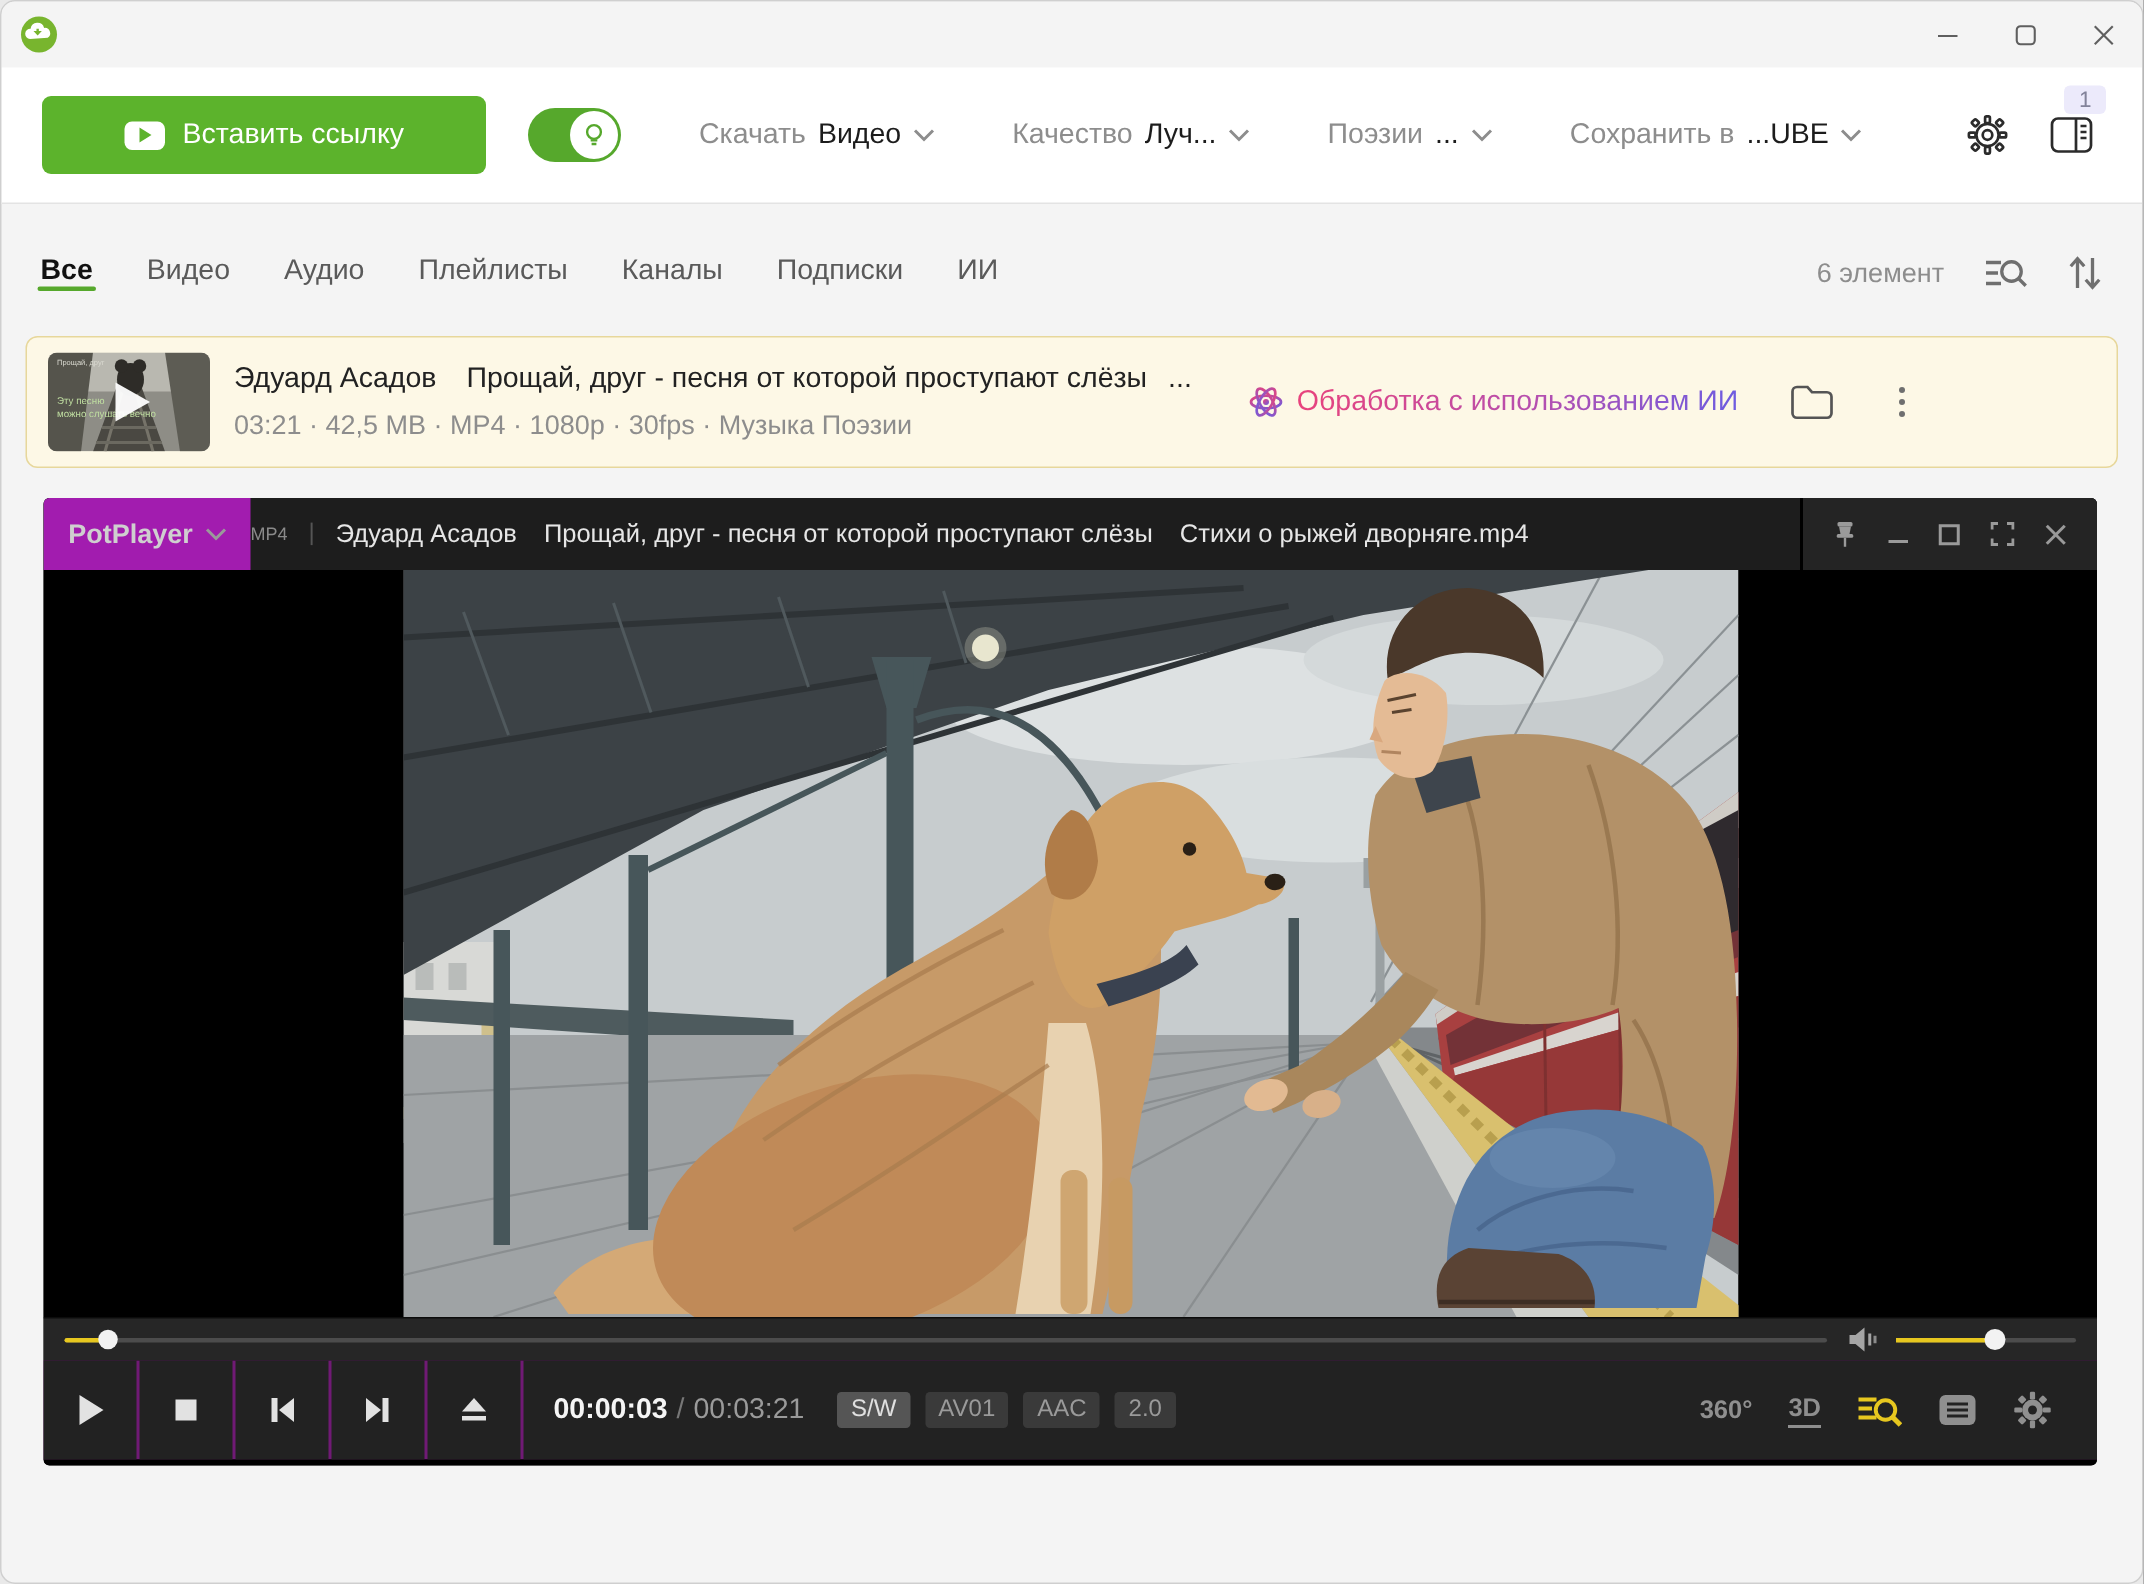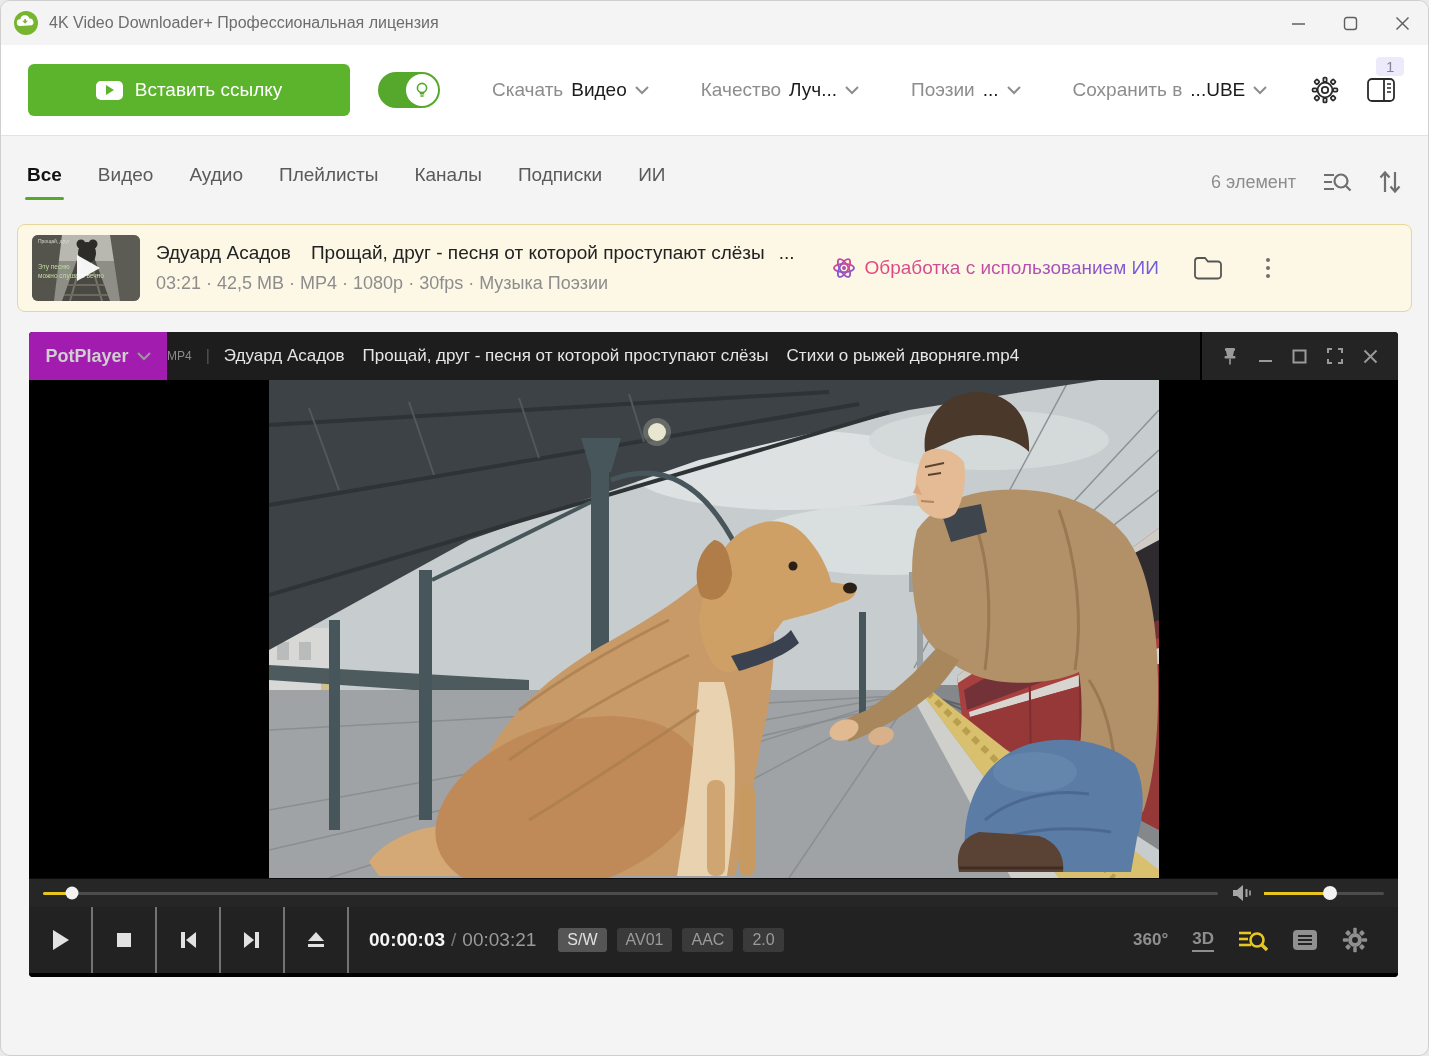--- a/index.html
+++ b/index.html
@@ -14,40 +14,40 @@
   .titlebar .title { margin-left:10px; font-size:16px; color:#6d6d6d; }
   .win-controls { margin-left:auto; display:flex; height:100%; }
   .win-btn { width:52px; height:100%; display:flex; align-items:center; justify-content:center; }
   .win-btn svg { stroke:#5f5f5f; }
   
   .menubar { height:48px; display:flex; align-items:center; gap:42px; padding-left:18px; background:#fbfbfb; }
   .menu-item { font-size:18px; color:#1c1c1c; cursor:default; }
   
   .toolbar { height:91px; background:#ffffff; border-bottom:1px solid #e3e3e3; display:flex; align-items:center; }
   .paste-btn {
-    margin-left:27px; width:322px; height:52px; background:#5cb32c; border:none; border-radius:6px;
+    margin-left:27px; width:296px; height:52px; background:#5cb32c; border:none; border-radius:6px;
     color:#fff; font-size:19px; font-family:inherit; display:flex; align-items:center; justify-content:center; gap:12px; cursor:pointer;
   }
   .yt-icon { width:27px; height:19px; background:#ffffff; border-radius:5px; display:flex; align-items:center; justify-content:center; }
   .yt-icon .tri { width:0; height:0; border-left:8px solid #5cb32c; border-top:5px solid transparent; border-bottom:5px solid transparent; margin-left:2px; }
   .toggle { margin-left:28px; width:62px; height:36px; background:#56a82c; border-radius:18px; position:relative; cursor:pointer; flex:0 0 auto; }
   .toggle .knob { position:absolute; right:2px; top:2px; width:32px; height:32px; background:#fff; border-radius:50%; display:flex; align-items:center; justify-content:center; }
   .dd { display:flex; align-items:center; gap:8px; cursor:pointer; }
   .dd .lab { font-size:19px; color:#8d8d8d; }
   .dd .val { font-size:19px; color:#1c1c1c; }
   .chev { width:14px; height:9px; }
   .chev polyline { fill:none; stroke:#8d8d8d; stroke-width:2; }
   .tb-gap { margin-left:52px; }
   .gear-btn { margin-left:auto; width:34px; height:34px; display:flex; align-items:center; justify-content:center; cursor:pointer; }
   .panel-btn { position:relative; margin:0 30px 0 22px; width:34px; height:34px; display:flex; align-items:center; justify-content:center; cursor:pointer; }
   .panel-badge { position:absolute; top:-16px; left:12px; background:#eceafb; color:#83839a; font-size:15px; border-radius:4px; padding:1px 10px; }
   
   .tabsrow { height:72px; margin-top:10px; display:flex; align-items:center; padding:0 26px 0 26px; }
   .tabs { display:flex; gap:36px; align-items:center; }
-  .tab { font-size:19px; color:#5a5a5a; padding-bottom:14px; position:relative; cursor:pointer; }
+  .tab { font-size:19px; color:#5a5a5a; padding-bottom:2px; position:relative; cursor:pointer; }
   .tab.active { color:#111; font-weight:bold; }
   .tab.active::after { content:""; position:absolute; left:-2px; right:-2px; bottom:0; height:3px; background:#56a82c; border-radius:2px; }
   .tabs-right { margin-left:auto; display:flex; align-items:center; gap:26px; }
   .items-count { font-size:18px; color:#8d8d8d; }
   
   .card {
     margin:6px 16px 0 16px; height:88px; background:#fdf8e6; border:1px solid #e7d79b; border-radius:8px;
     display:flex; align-items:center; padding:0 18px 0 14px;
   }
   .thumb { width:108px; height:66px; border-radius:6px; overflow:hidden; position:relative; flex:0 0 auto; cursor:pointer; }
@@ -81,21 +81,21 @@
   
   .pseek { height:29px; background:#262626; border-top:1px solid #0c0c0c; display:flex; align-items:center; padding:0 14px; gap:14px; }
   .seek-track { flex:1; height:3px; background:#4c4c4c; border-radius:2px; position:relative; cursor:pointer; }
   .seek-progress { position:absolute; left:0; top:0; height:3px; background:#e7c71f; border-radius:2px; }
   .seek-handle { position:absolute; top:50%; transform:translate(-50%,-50%); width:13px; height:13px; border-radius:50%; background:#f2f2f2; }
   .vol-wrap { display:flex; align-items:center; gap:10px; width:152px; flex:0 0 auto; }
   .vol-track { flex:1; height:3px; background:#4c4c4c; border-radius:2px; position:relative; cursor:pointer; }
   .vol-fill { position:absolute; left:0; top:0; height:3px; background:#e7c71f; }
   .vol-handle { position:absolute; top:50%; transform:translate(-50%,-50%); width:14px; height:14px; border-radius:50%; background:#f2f2f2; }
   
-  .pcontrols { height:66px; background:#737373; display:flex; align-items:stretch; }
+  .pcontrols { height:66px; background:#701a75; display:flex; align-items:stretch; }
   .pc-btn { width:62px; margin-right:2px; background:#222; display:flex; align-items:center; justify-content:center; cursor:pointer; }
   .pc-rest { flex:1; background:#222; display:flex; align-items:center; padding:0 20px; }
   .time { font-size:19px; white-space:nowrap; margin-right:22px; }
   .time .cur { color:#f5f5f5; font-weight:bold; }
   .time .sep { color:#777; margin:0 6px; }
   .time .tot { color:#9a9a9a; }
   .badges { display:flex; gap:10px; align-items:center; }
   .badge { font-size:16px; padding:3px 9px; border-radius:3px; background:#3a3a3a; color:#9a9a9a; }
   .badge.hl { background:#555; color:#e0e0e0; }
   .pc-right { margin-left:auto; display:flex; align-items:center; gap:24px; padding-right:10px; }
@@ -108,21 +108,20 @@
 <body>
 
 <div class="window">
 
   <div class="titlebar">
     <svg class="app-logo" viewBox="0 0 26 26">
       <circle cx="13" cy="13" r="12" fill="#78b52e"></circle>
       <path d="M7,16 a3.4,3.4 0 0 1 .4,-6.8 a4.6,4.6 0 0 1 9,-.6 a3.6,3.6 0 0 1 2.4,6.6 z" fill="#ffffff"></path>
       <path d="M10.5,9.5 h2 v-1.6 h1.6 v1.6 h2 l-2.8,3 z" fill="#78b52e" transform="translate(-1.2,1.2)"></path>
     </svg>
-    <span class="title">4K Video Downloader+ Профессиональная лицензия</span>
     <div class="win-controls">
       <div class="win-btn">
         <svg width="15" height="15" viewBox="0 0 15 15">
             <line x1="1" y1="8" x2="14" y2="8" stroke-width="1.4"></line>
           </svg>
       </div>
       <div class="win-btn">
         <svg width="15" height="15" viewBox="0 0 15 15">
             <rect x="1.5" y="1.5" width="12" height="12" rx="2.5" fill="none" stroke-width="1.4"></rect>
           </svg>

